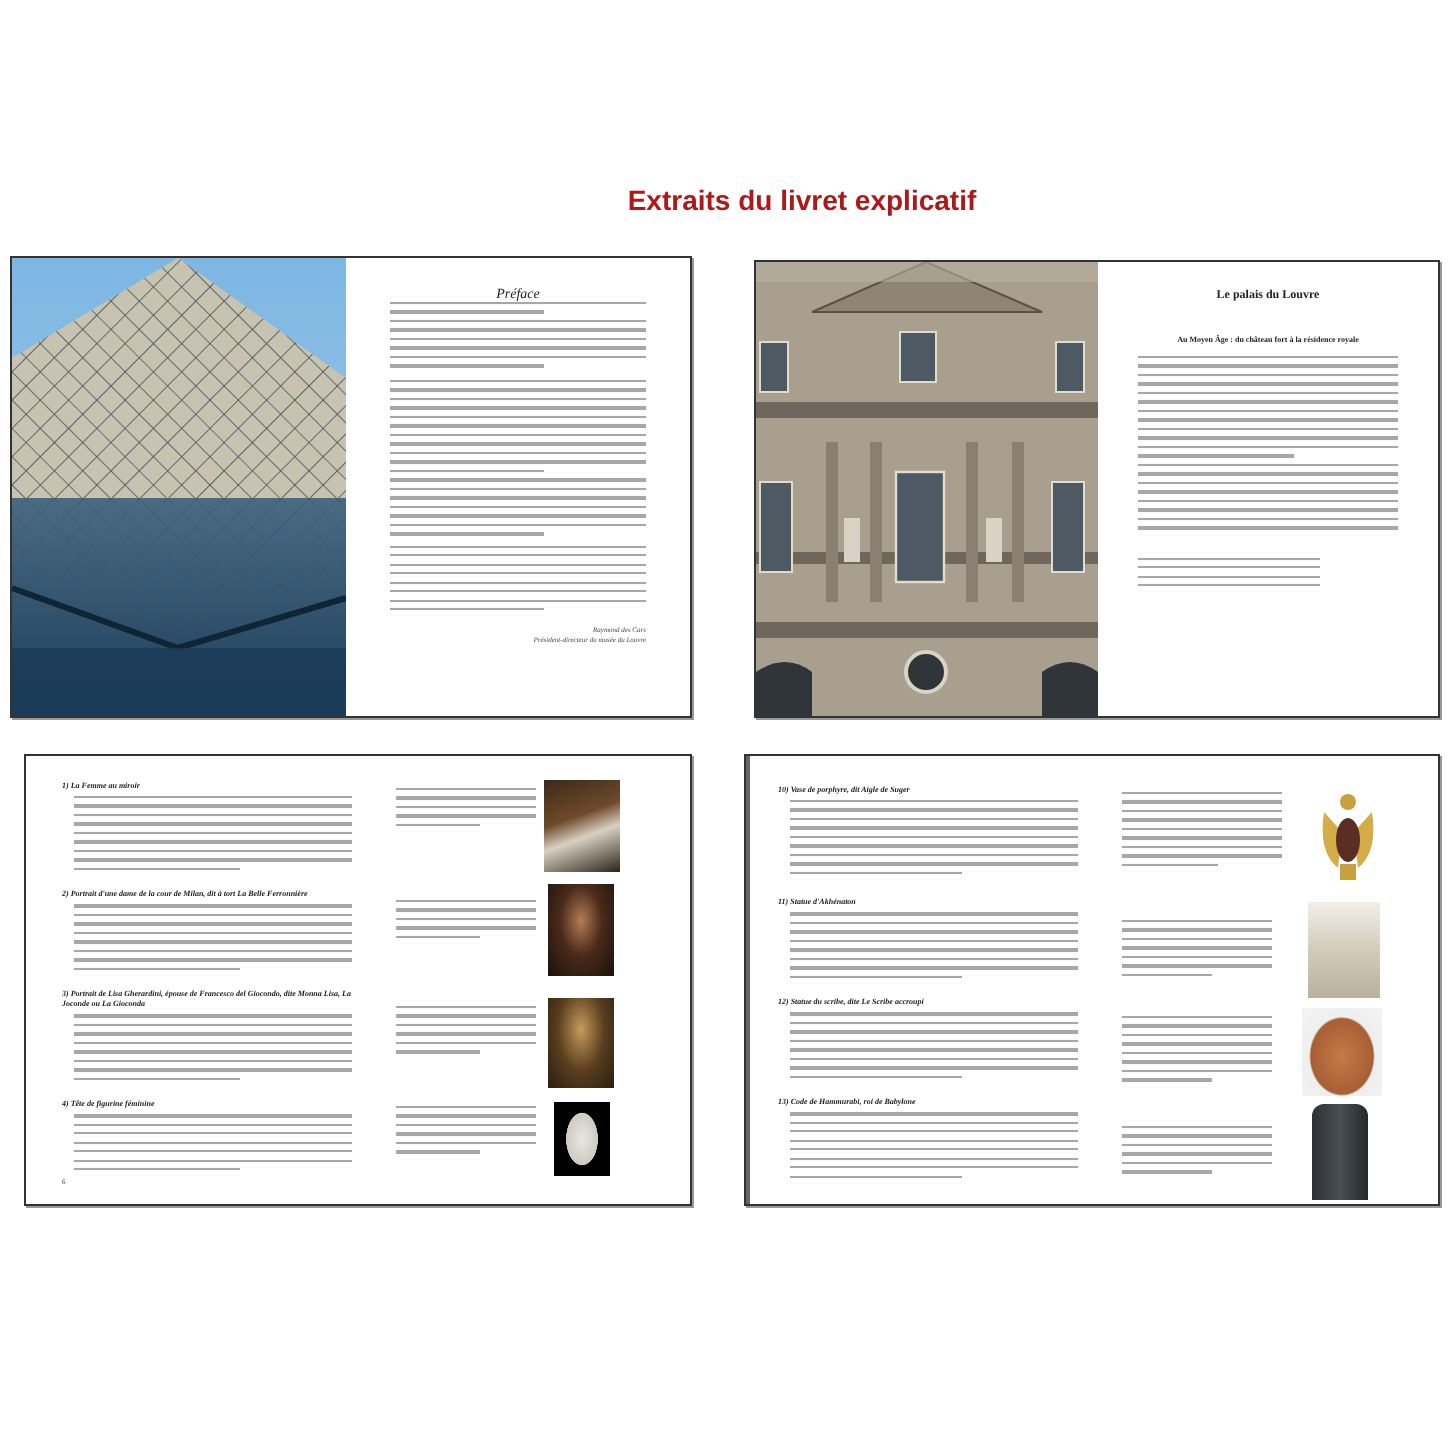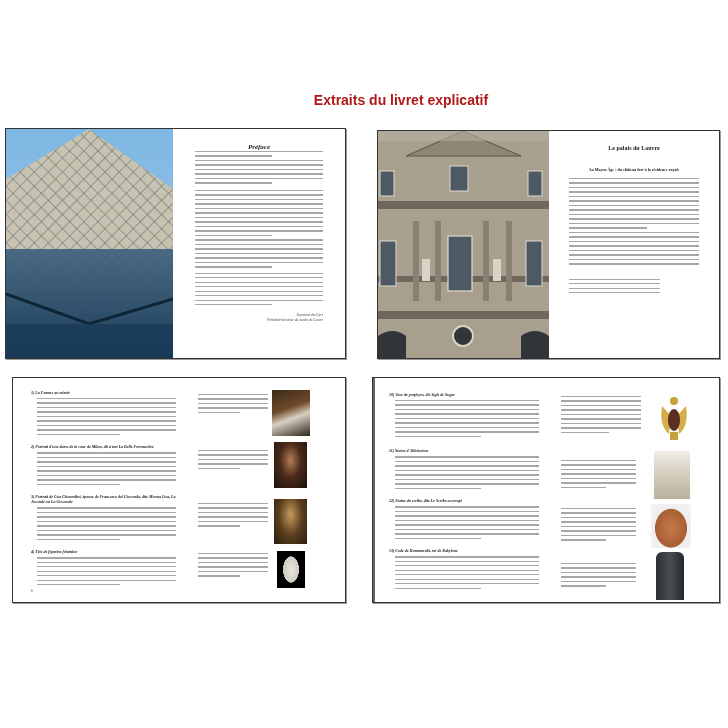--- a/index.html
+++ b/index.html
@@ -52,21 +52,21 @@
       <rect width="167" height="229" fill="url(#sky)"></rect>
       <polygon points="83,0 167,60 167,120 0,120 0,50" fill="#c8c3b0"></polygon>
       <polygon points="83,0 167,60 167,120 0,120 0,50" fill="url(#grid)"></polygon>
       <rect y="120" width="167" height="109" fill="url(#water)"></rect>
       <polygon points="0,120 167,120 167,180 83,200 0,170" fill="url(#grid)" opacity=".5"></polygon>
       <polyline points="0,165 83,195 167,170" fill="none" stroke="#0e2536" stroke-width="3"></polyline>
       <rect y="195" width="167" height="34" fill="#1a3b57" opacity=".8"></rect>
     </svg>
   </div>
   <div class="page-r" style="left:167px; padding:14px 22px 10px 22px;">
-    <div class="pg-title" style="margin-bottom:0;font-weight:bold;">Préface</div>
+    <div class="pg-title" style="margin-bottom:0;">Préface</div>
     <div class="txt">
       <div class="line"></div>
         <div class="line short"></div>
       <div class="line"></div>
         <div class="line"></div>
         <div class="line"></div>
         <div class="line"></div>
         <div class="line"></div>
         <div class="line short"></div>
       <div style="height:3px"></div>

